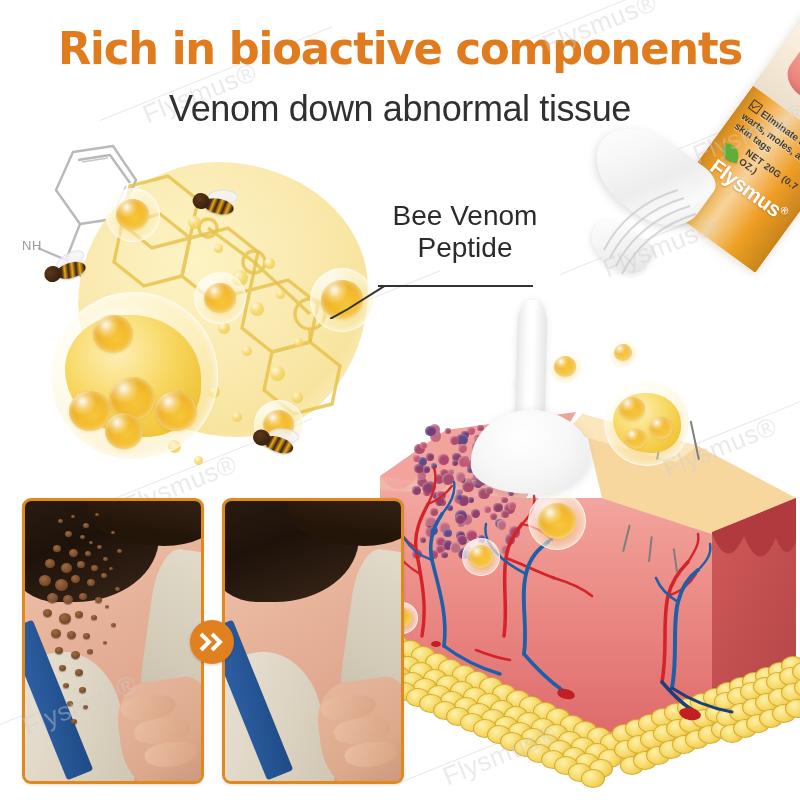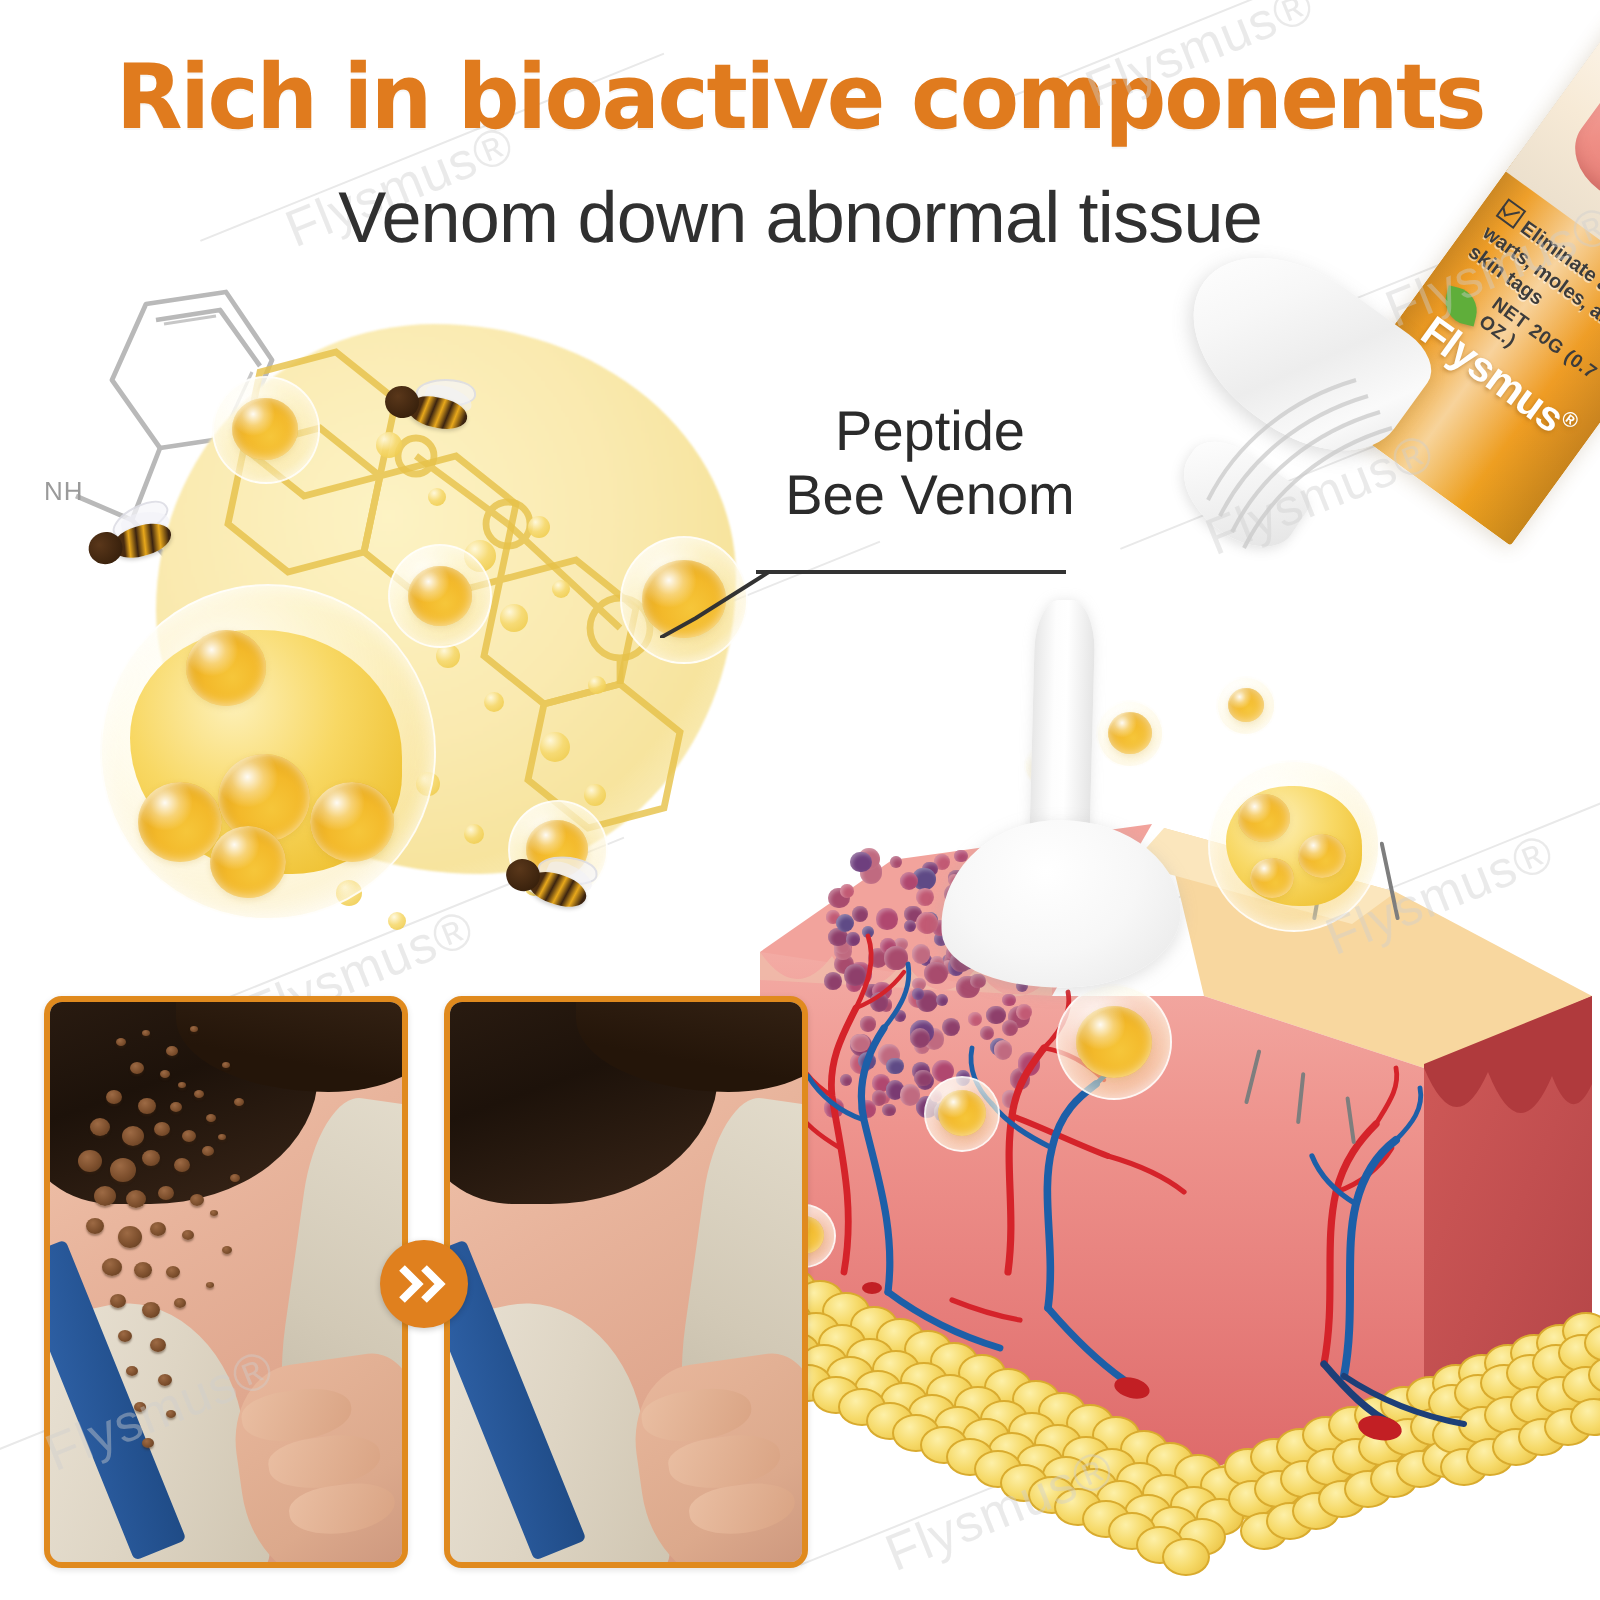--- a/index.html
+++ b/index.html
@@ -827,22 +827,22 @@
       <g fill="none" stroke="rgba(198,198,198,.7)" stroke-width="2">
         <path d="M18,86 C32,58 58,36 92,26"></path>
         <path d="M24,94 C38,66 64,44 98,34"></path>
         <path d="M30,102 C44,74 70,52 104,42"></path>
         <path d="M12,78 C26,50 52,28 86,18"></path>
       </g>
     </svg>
   </div>
 
   <div class="callout">
+    <div>Bee Venom</div>
     <div>Peptide</div>
-    <div>Bee Venom</div>
   </div>
   <div class="callout-rule"></div>
   <svg class="callout-leader" viewBox="0 0 56 34">
     <path d="M56,0 L18,24 L0,34" fill="none" stroke="#333" stroke-width="2"></path>
   </svg>
 
   <div class="headline">Rich in bioactive components</div>
   <div class="subhead">Venom down abnormal tissue</div>
 
   <div id="ba">

